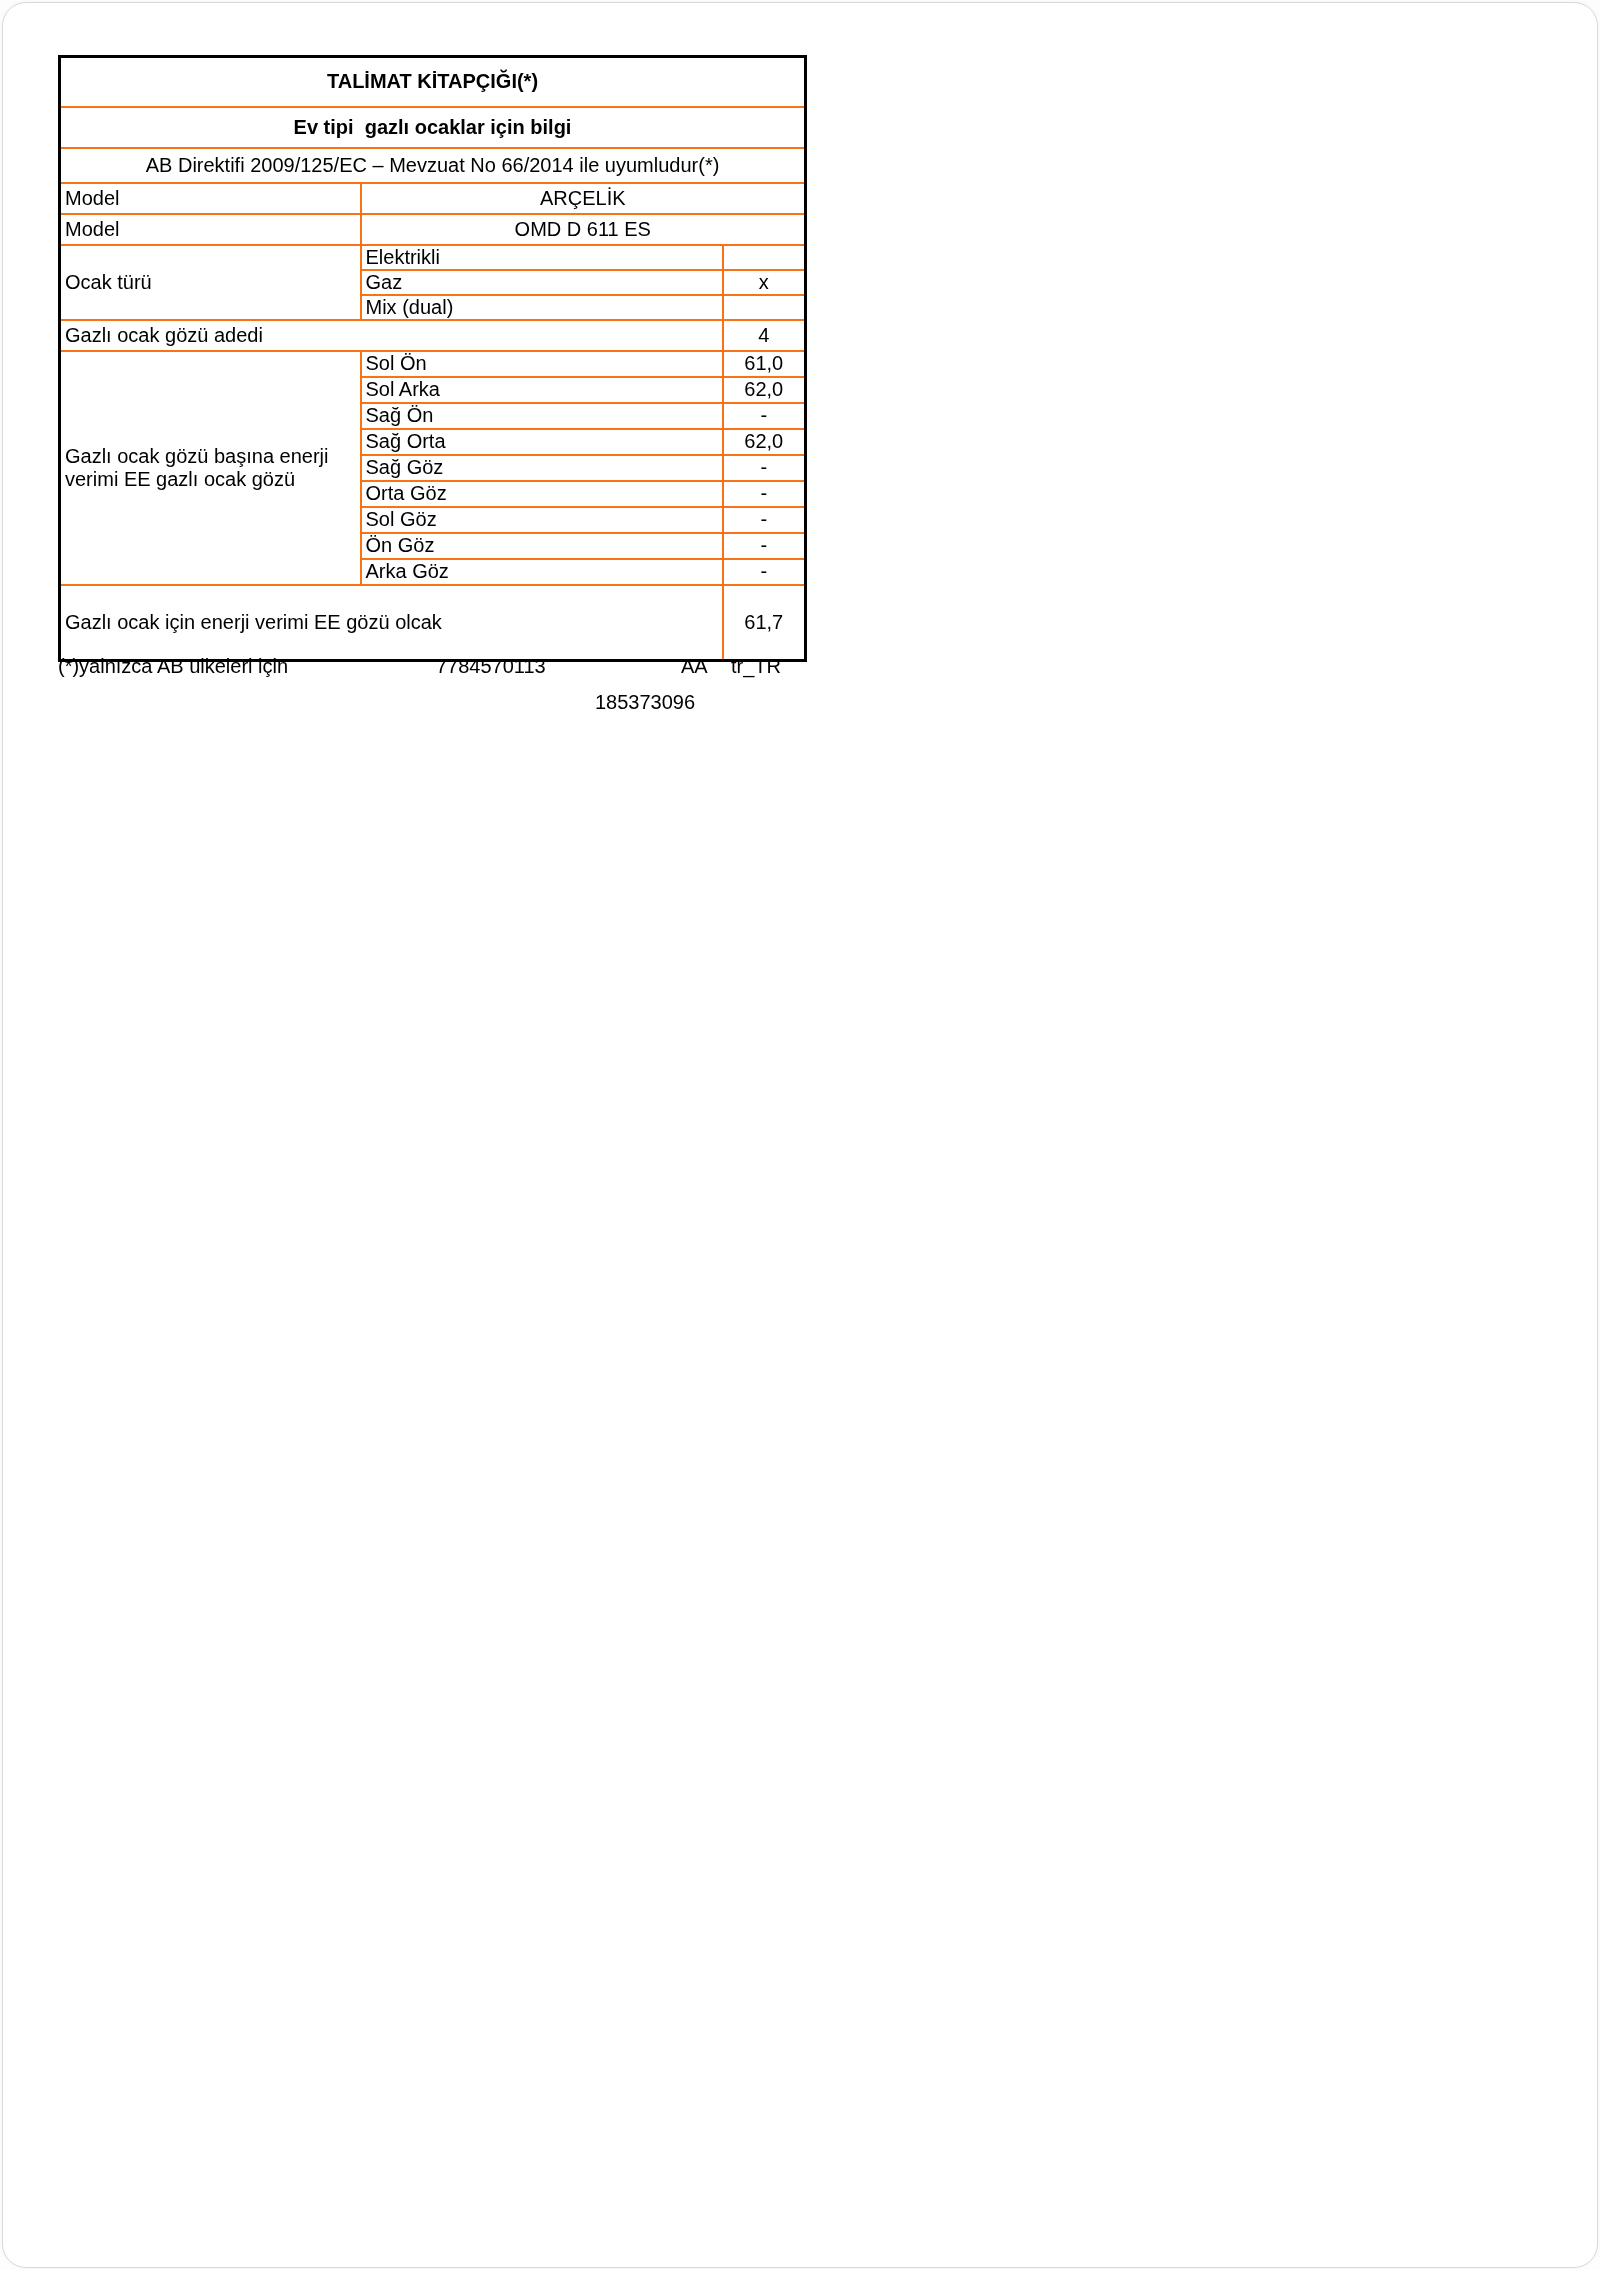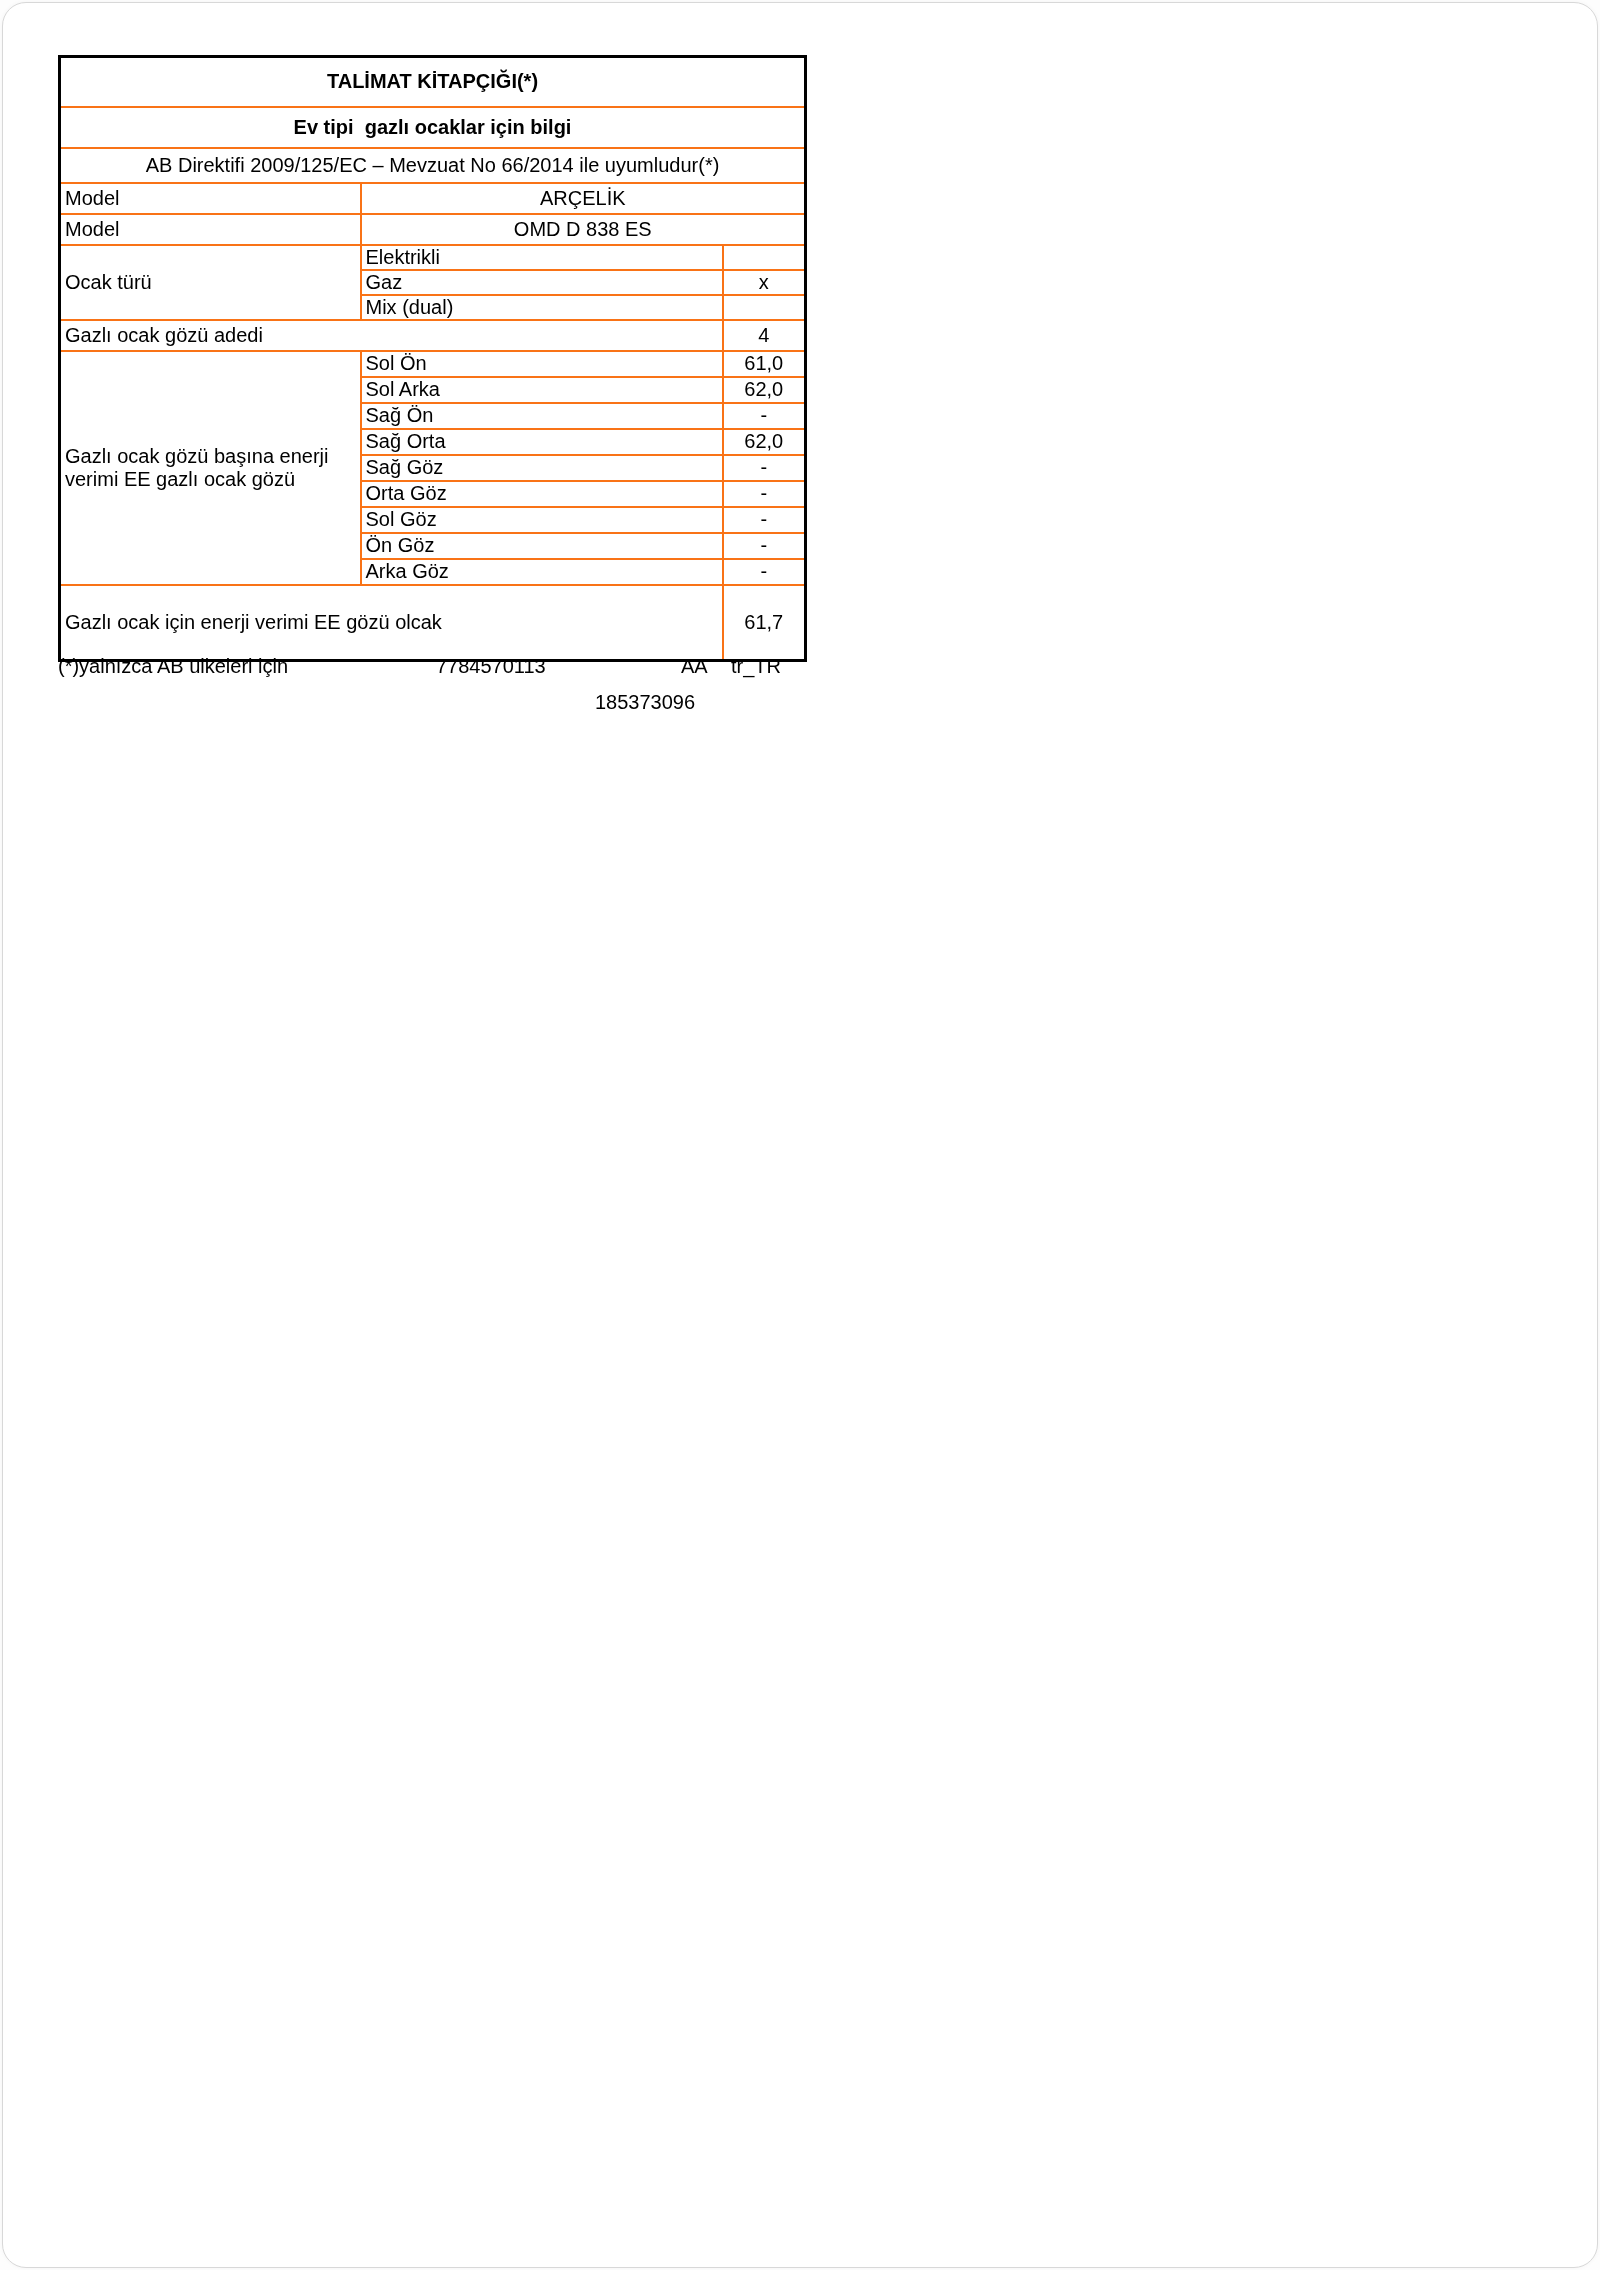--- a/index.html
+++ b/index.html
@@ -98,21 +98,21 @@
         <td colspan="3" class="center thick-b">AB Direktifi 2009/125/EC – Mevzuat No 66/2014 ile uyumludur(*)</td>
       </tr>
 
       <tr style="height:31px">
         <td>Model</td>
         <td colspan="2" class="center">ARÇELİK</td>
       </tr>
 
       <tr style="height:31px">
         <td class="thick-b">Model</td>
-        <td colspan="2" class="center thick-b">OMD D 838 ES</td>
+        <td colspan="2" class="center thick-b">OMD D 611 ES</td>
       </tr>
 
       <tr style="height:22px">
         <td rowspan="3">Ocak türü</td>
         <td>Elektrikli</td>
         <td class="center thick-l"></td>
       </tr>
       <tr style="height:22px">
         <td>Gaz</td>
         <td class="center thick-l">x</td>

